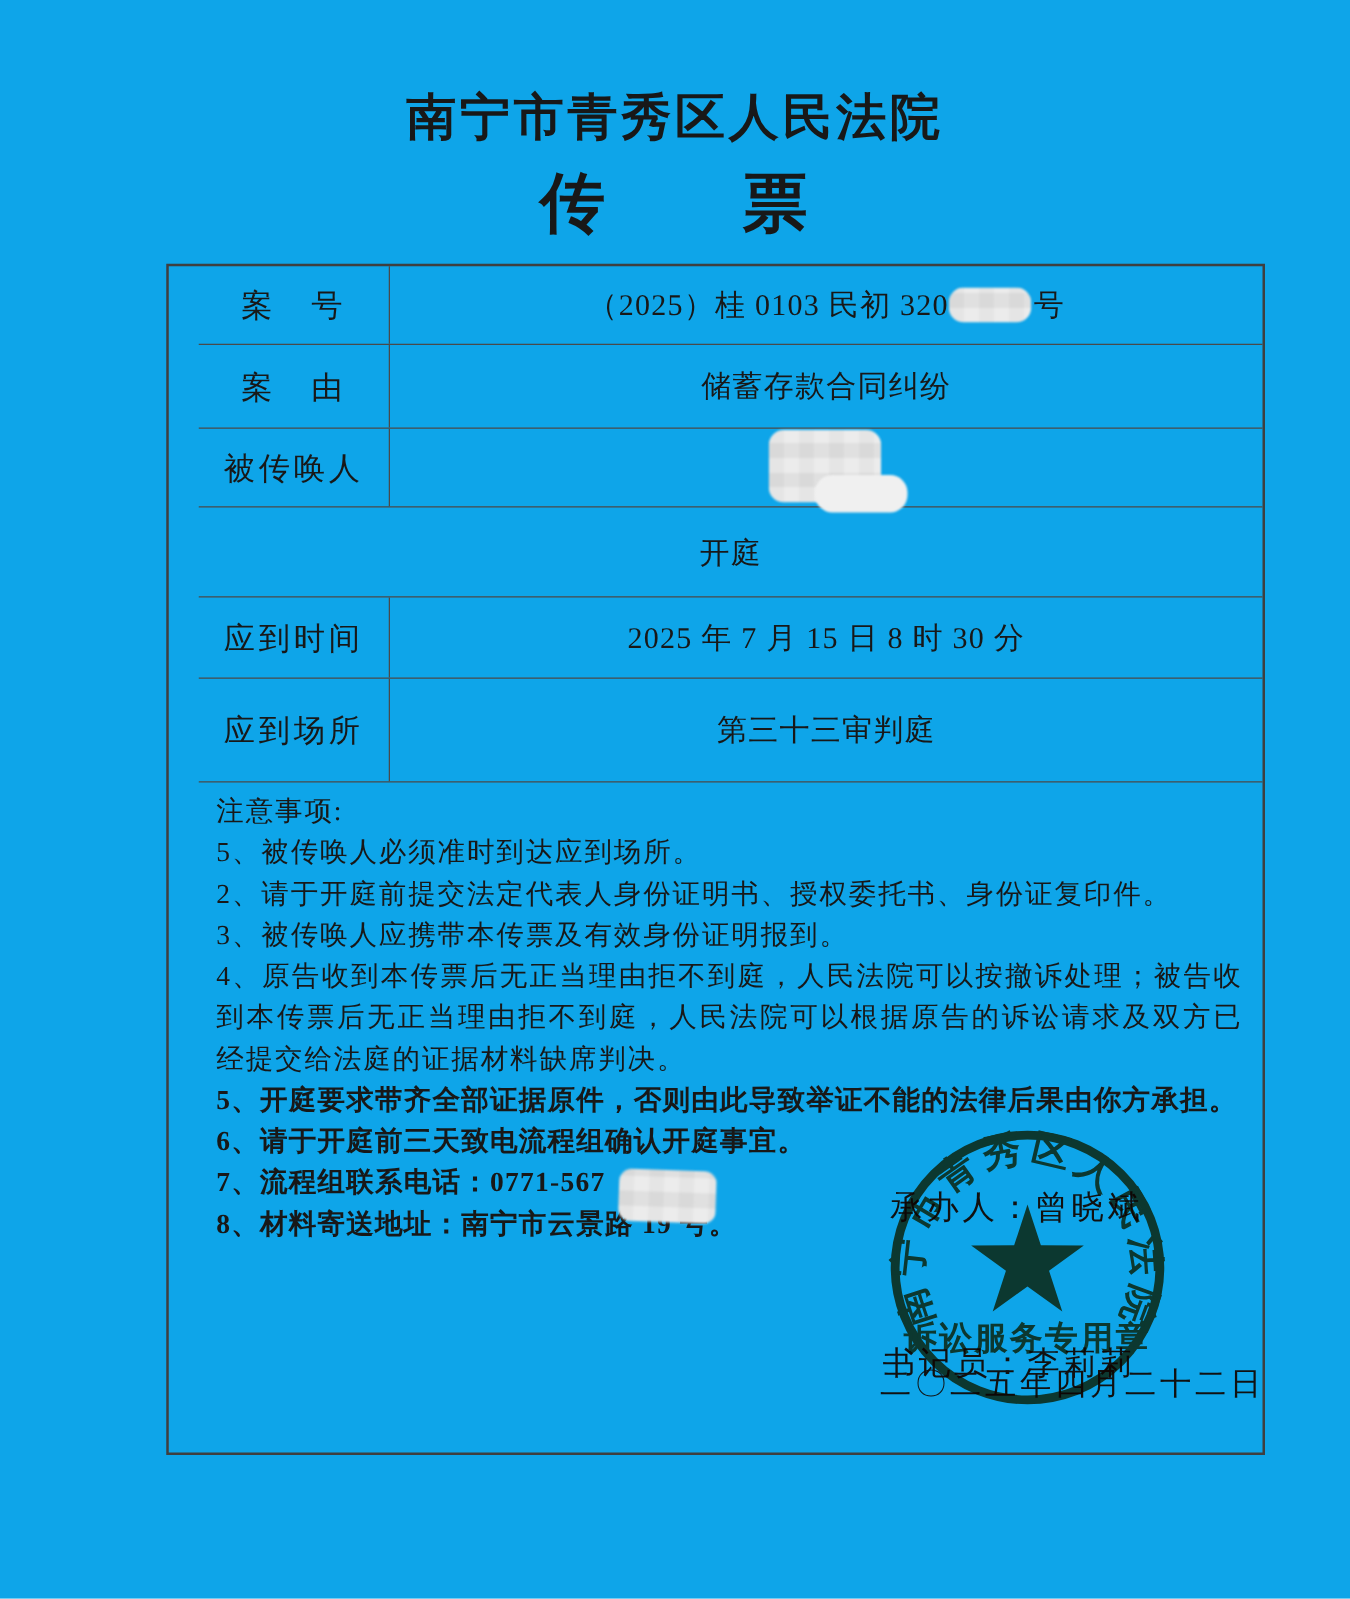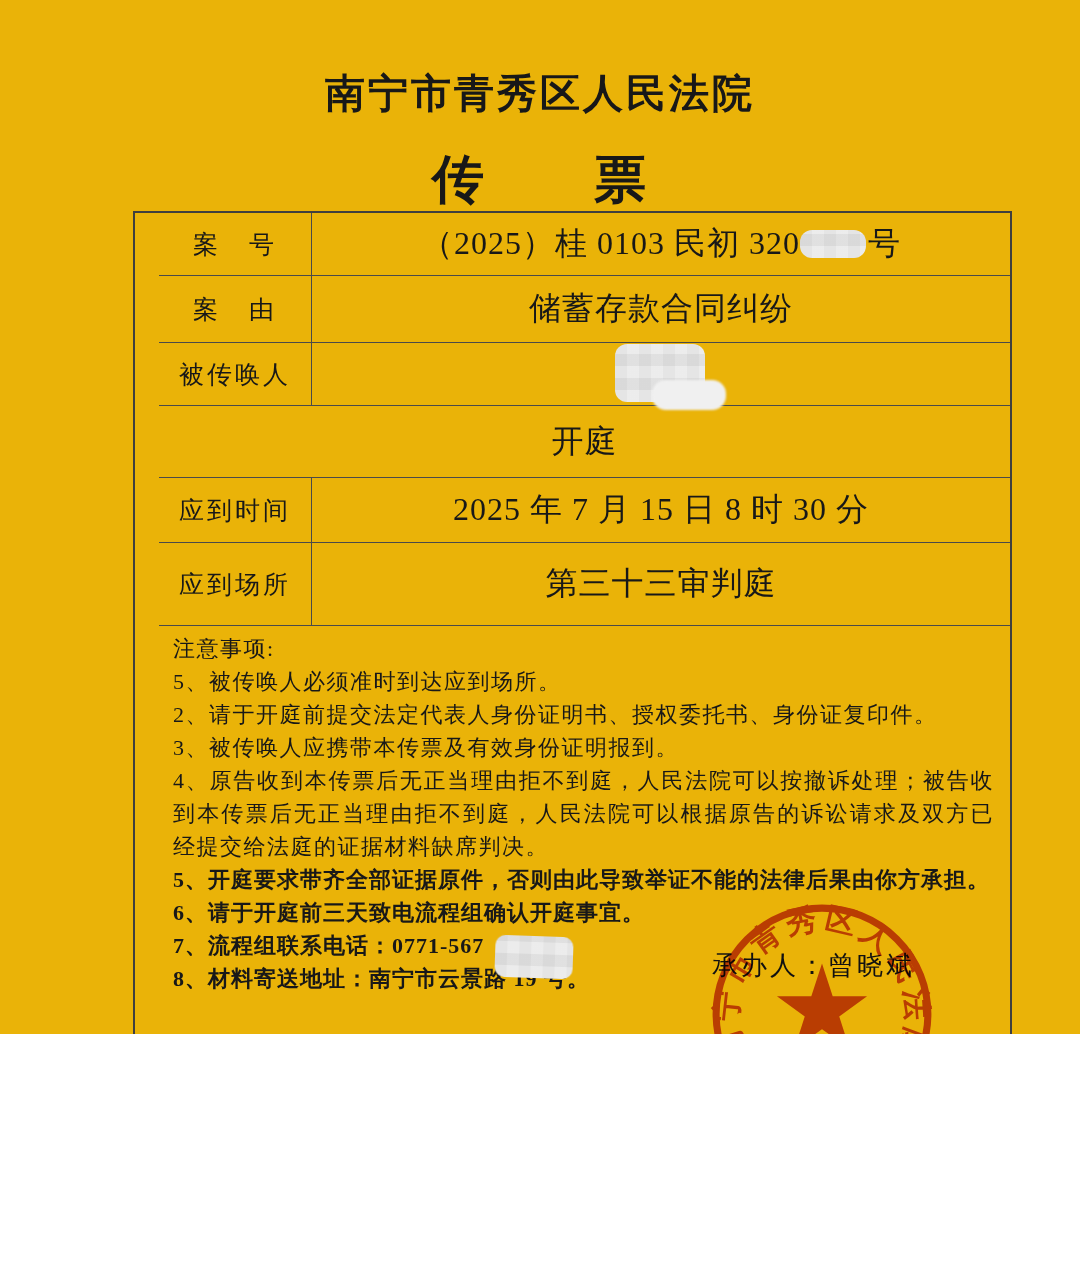--- a/index.html
+++ b/index.html
@@ -1,42 +1,42 @@
 <!DOCTYPE html>
 <html><head>
 <meta charset="utf-8">
 <style>
   html,body{margin:0;padding:0;background:#ffffff;}
   .page{
-    position:relative; width:1080px; height:1034px; overflow:hidden;
-    background:#eab308; color:#181818;
+    position:relative; width:1080px; height:1279px; overflow:hidden;
+    background:#0ea5e9; color:#181818;
     font-family:"Liberation Serif","DejaVu Serif",serif;
   }
   .court-title{
     position:absolute; top:66px; left:0; width:100%;
     text-align:center; font-size:40px; font-weight:700; letter-spacing:3px;
   }
   .doc-title{
-    position:absolute; top:145px; left:0; width:100%;
+    position:absolute; top:128px; left:0; width:100%;
     text-align:center; font-size:52px; font-weight:700; letter-spacing:2px;
   }
   .tbl{
     position:absolute; left:133px; top:211px; width:879px; height:953px;
     border:2px solid #3f3f3f; box-sizing:border-box;
     display:flex; flex-direction:column;padding-left:24px;
   }
   .trow{display:flex; border-bottom:1.5px solid #4a4a4a; box-sizing:border-box;}
   .tlabel{
     width:153px; flex:0 0 153px; border-right:1.5px solid #4a4a4a; box-sizing:border-box;
     display:flex; align-items:center; justify-content:center;
     font-size:25px; letter-spacing:3px;
   }
   .tvalue{
     flex:1; display:flex; align-items:center; justify-content:center;
-    font-size:32px; letter-spacing:1px; position:relative;
+    font-size:24px; letter-spacing:1px; position:relative;
   }
   .notes{
     flex:1; padding:6px 16px 0 14px; box-sizing:border-box;
     font-size:22px; line-height:33px; letter-spacing:1.5px;
   }
   .note-line{margin:0;}
   .note-justify{text-align:justify; text-justify:inter-ideograph;}
   .note-bold{font-weight:700; letter-spacing:1px;}
   .pxblur{
     background:

